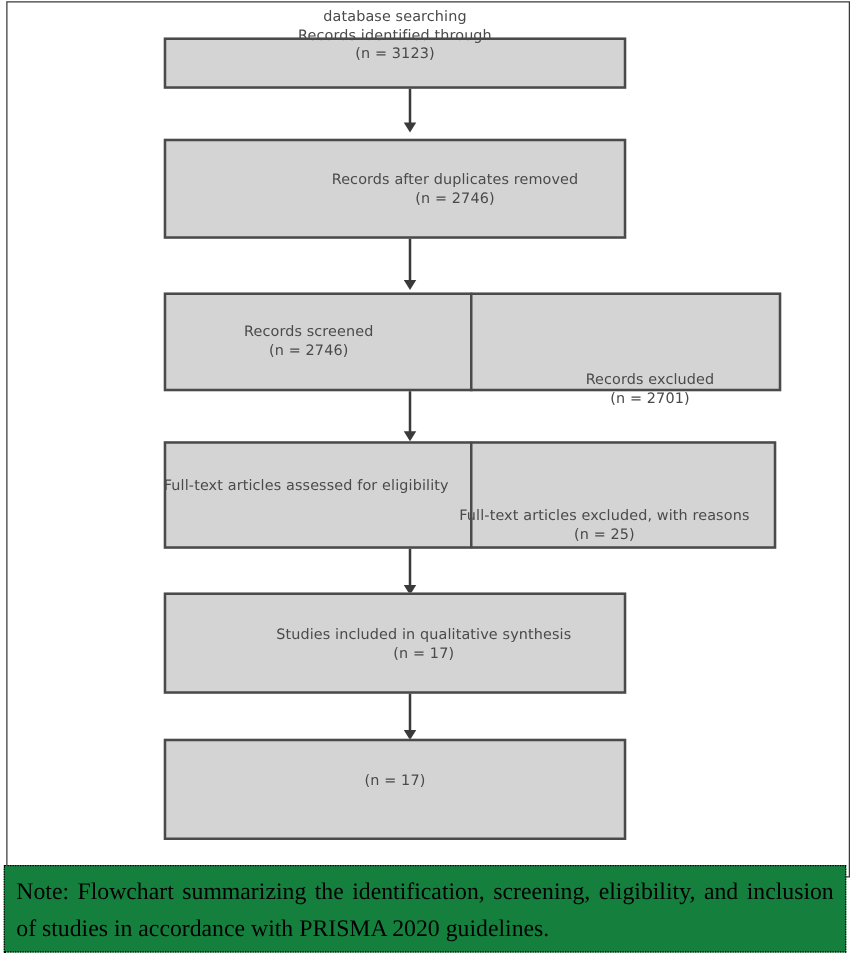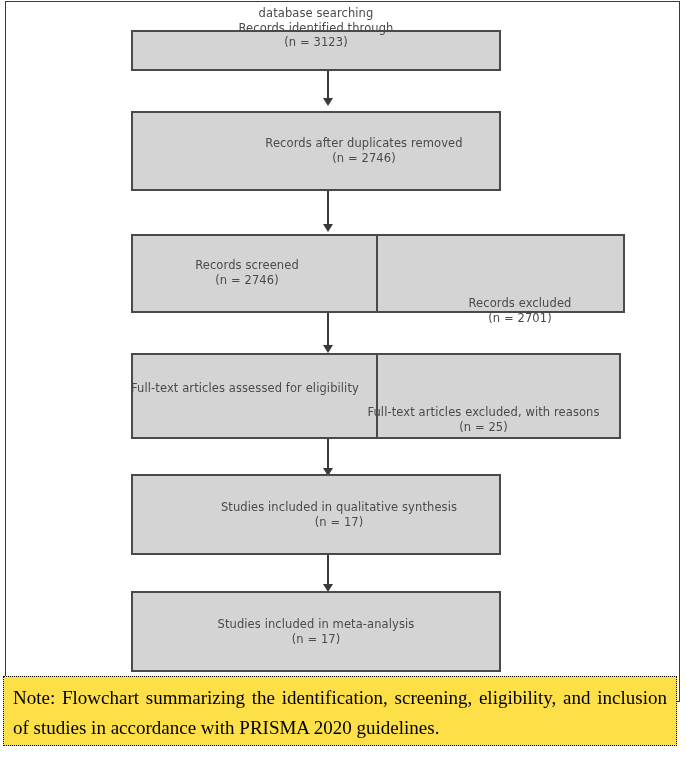--- a/index.html
+++ b/index.html
@@ -67,26 +67,26 @@
     border-left: 5px solid transparent;
     border-right: 5px solid transparent;
     border-top: 8px solid #3a3a3a;
     left: 323px;
   }
 
   
   #caption-box {
     position: absolute;
     left: 3px;
-    top: 676px;
+    top: 692px;
     width: 674px;
     height: 70px;
     border: 1.5px dotted #000000;
     box-sizing: border-box;
-    background: #fde047;
+    background: #15803d;
     padding: 6px 9px 0 9px;
   }
   #caption-text {
     font-family: "Liberation Serif", "DejaVu Serif", serif;
     font-size: 19px;
     line-height: 30px;
     color: #000000;
     text-align: justify;
     text-justify: inter-word;
     margin: 0;
@@ -151,21 +151,20 @@
   <div class="node-label" style="left:131px; top:500px; width:416px;">
     <div>Studies included in qualitative synthesis</div>
     <div>(n = 17)</div>
   </div>
 
   <div class="arrow-line" style="top:555px; height:34px;"></div>
   <div class="arrow-head" style="top:584px;"></div>
 
   <div class="node" style="left:131px; top:591px; width:370px; height:81px;"></div>
   <div class="node-label" style="left:131px; top:617px; width:370px;">
-    <div>Studies included in meta-analysis</div>
     <div>(n = 17)</div>
   </div>
 
 </div>
 
 <div id="caption-box">
   <p id="caption-text">Note: Flowchart summarizing the identification, screening, eligibility, and inclusion of studies in accordance with PRISMA 2020 guidelines.</p>
 </div>
 
 </body></html>

